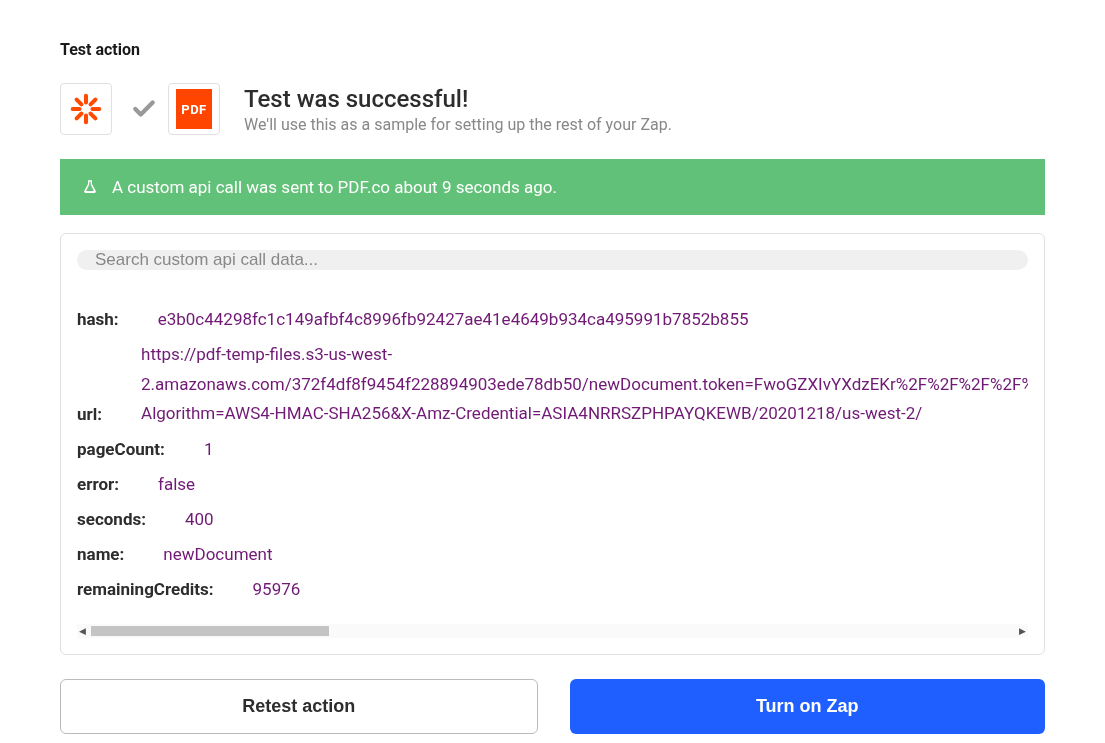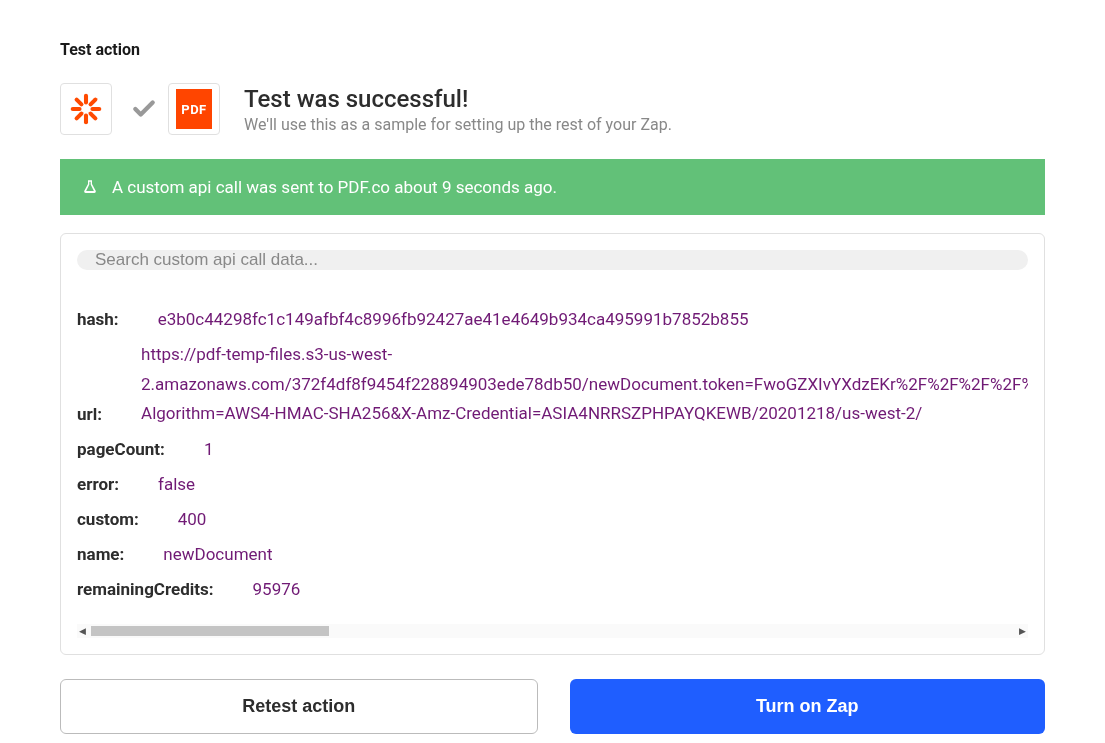--- a/index.html
+++ b/index.html
@@ -250,21 +250,21 @@
     </div>
     <div class="data-row">
       <span class="data-key">pageCount:</span>
       <span class="data-value">1</span>
     </div>
     <div class="data-row">
       <span class="data-key">error:</span>
       <span class="data-value">false</span>
     </div>
     <div class="data-row">
-      <span class="data-key">custom:</span>
+      <span class="data-key">seconds:</span>
       <span class="data-value">400</span>
     </div>
     <div class="data-row">
       <span class="data-key">name:</span>
       <span class="data-value">newDocument</span>
     </div>
     <div class="data-row">
       <span class="data-key">remainingCredits:</span>
       <span class="data-value">95976</span>
     </div>

